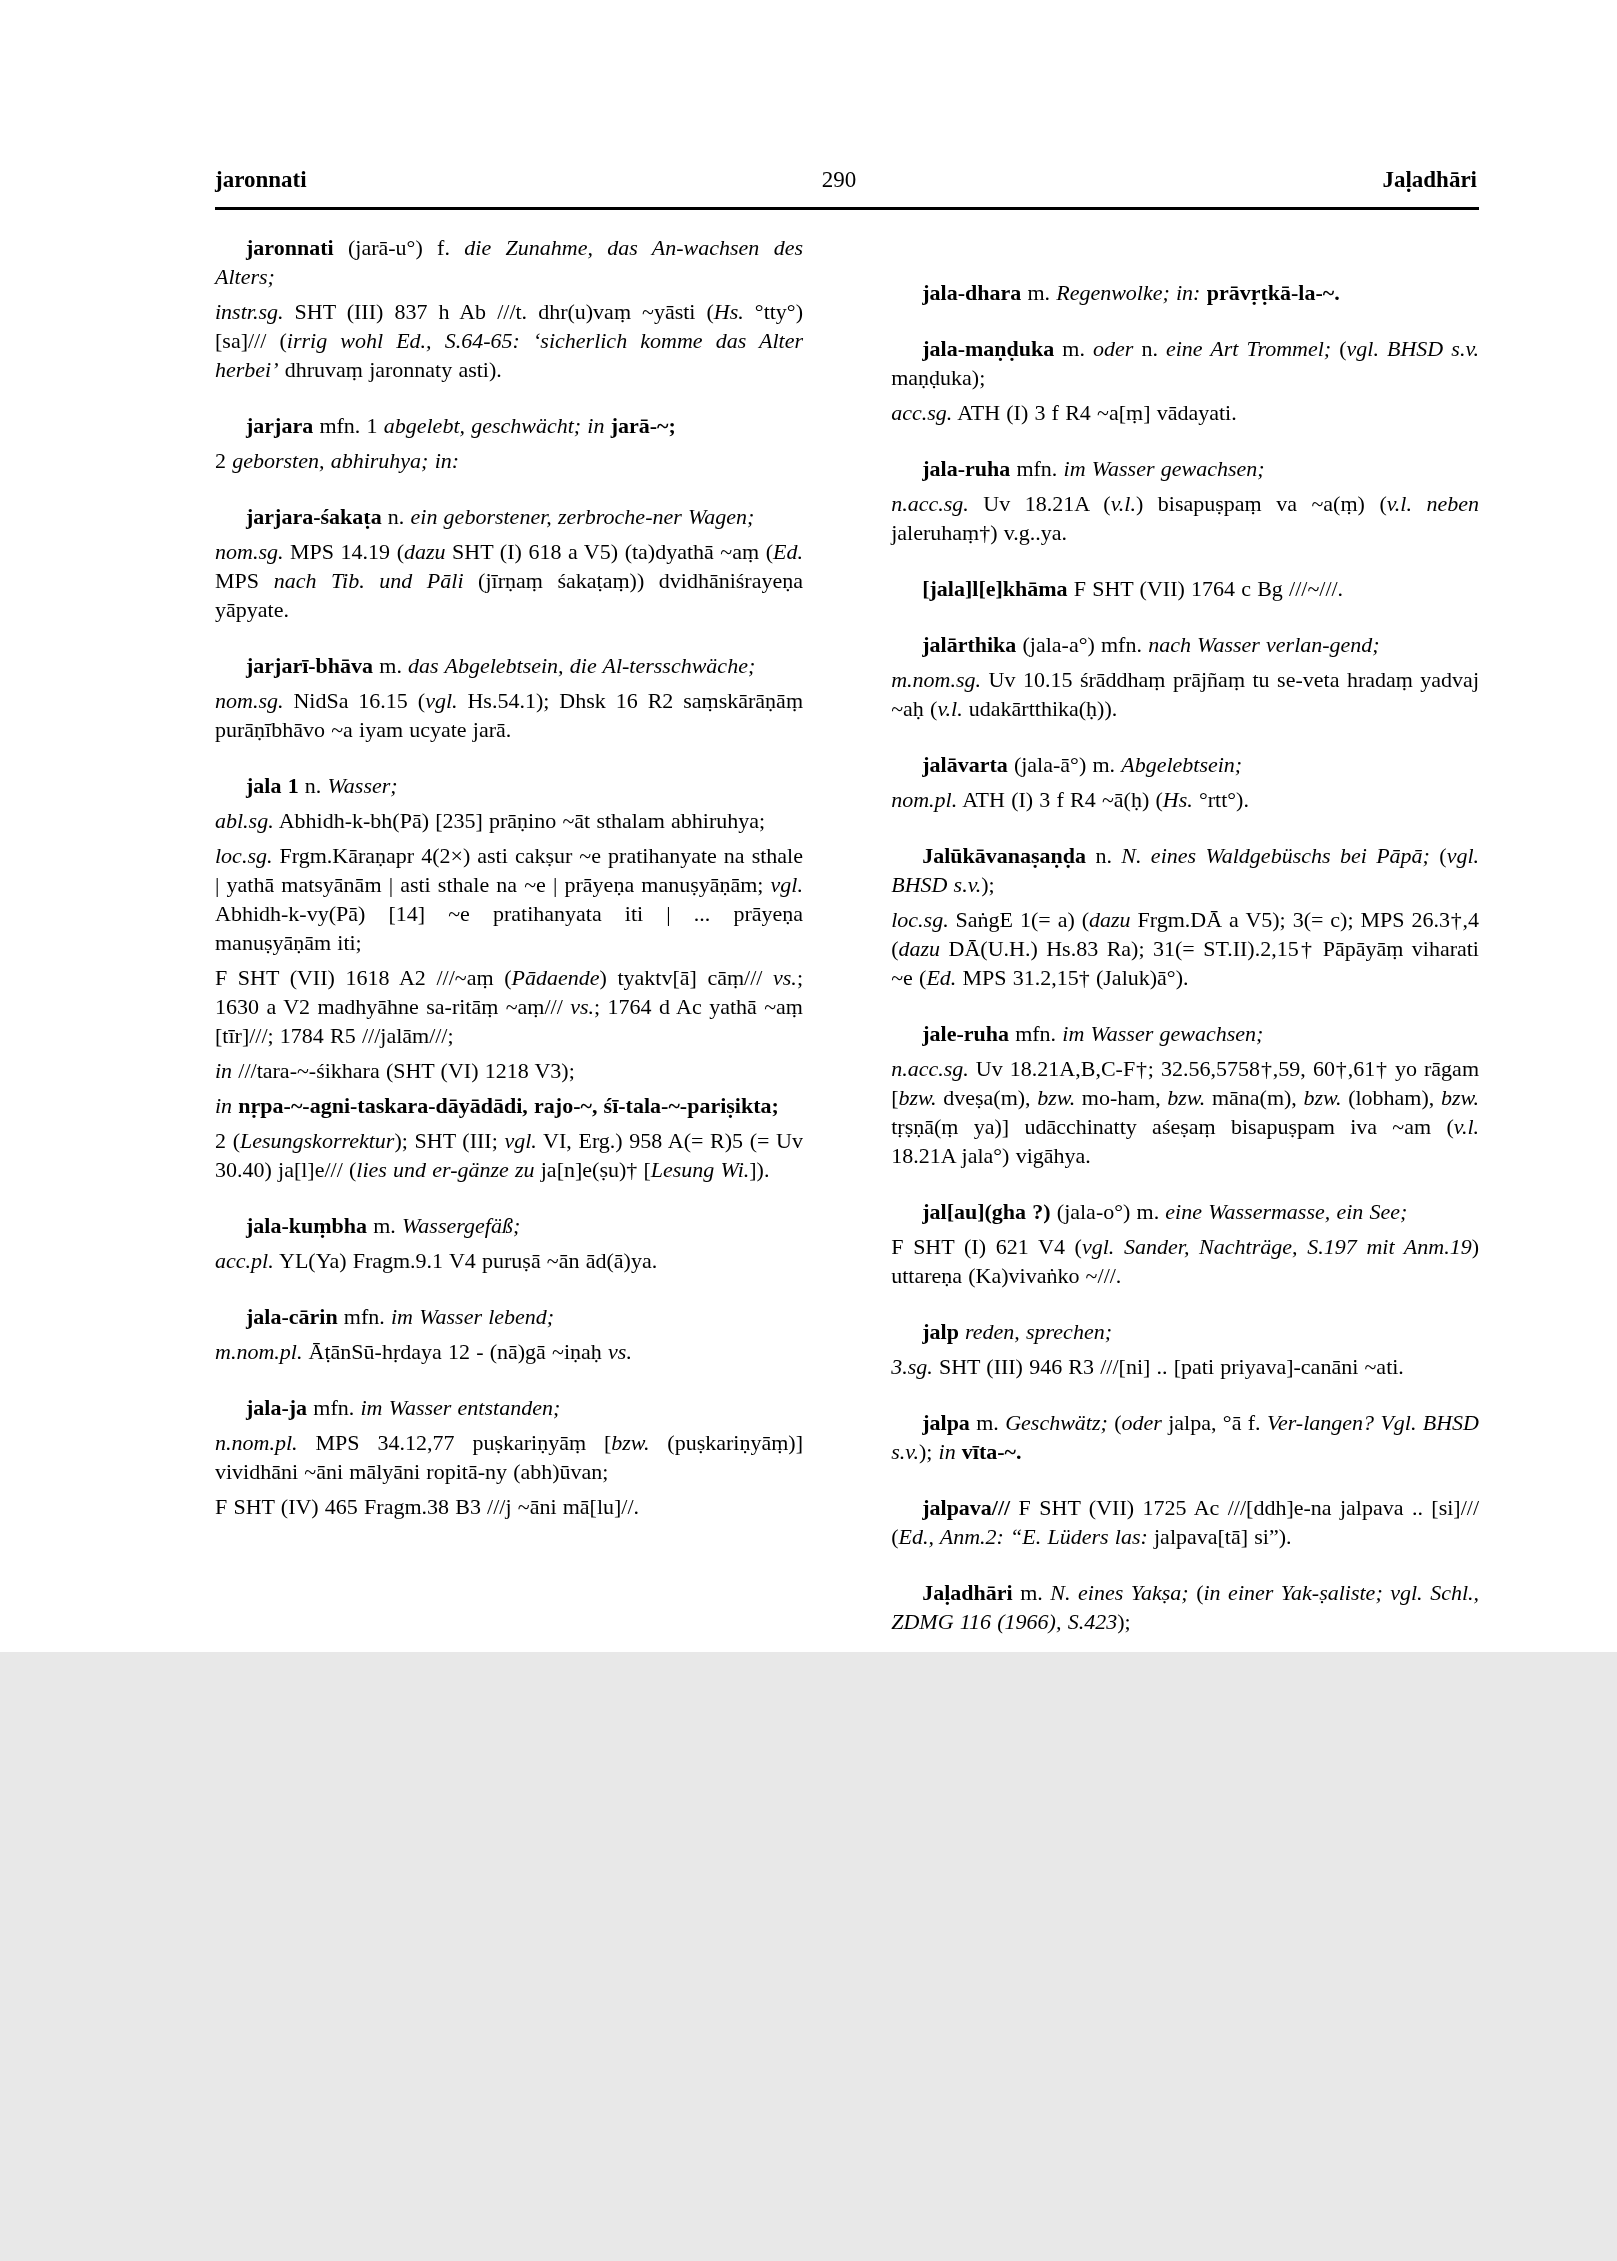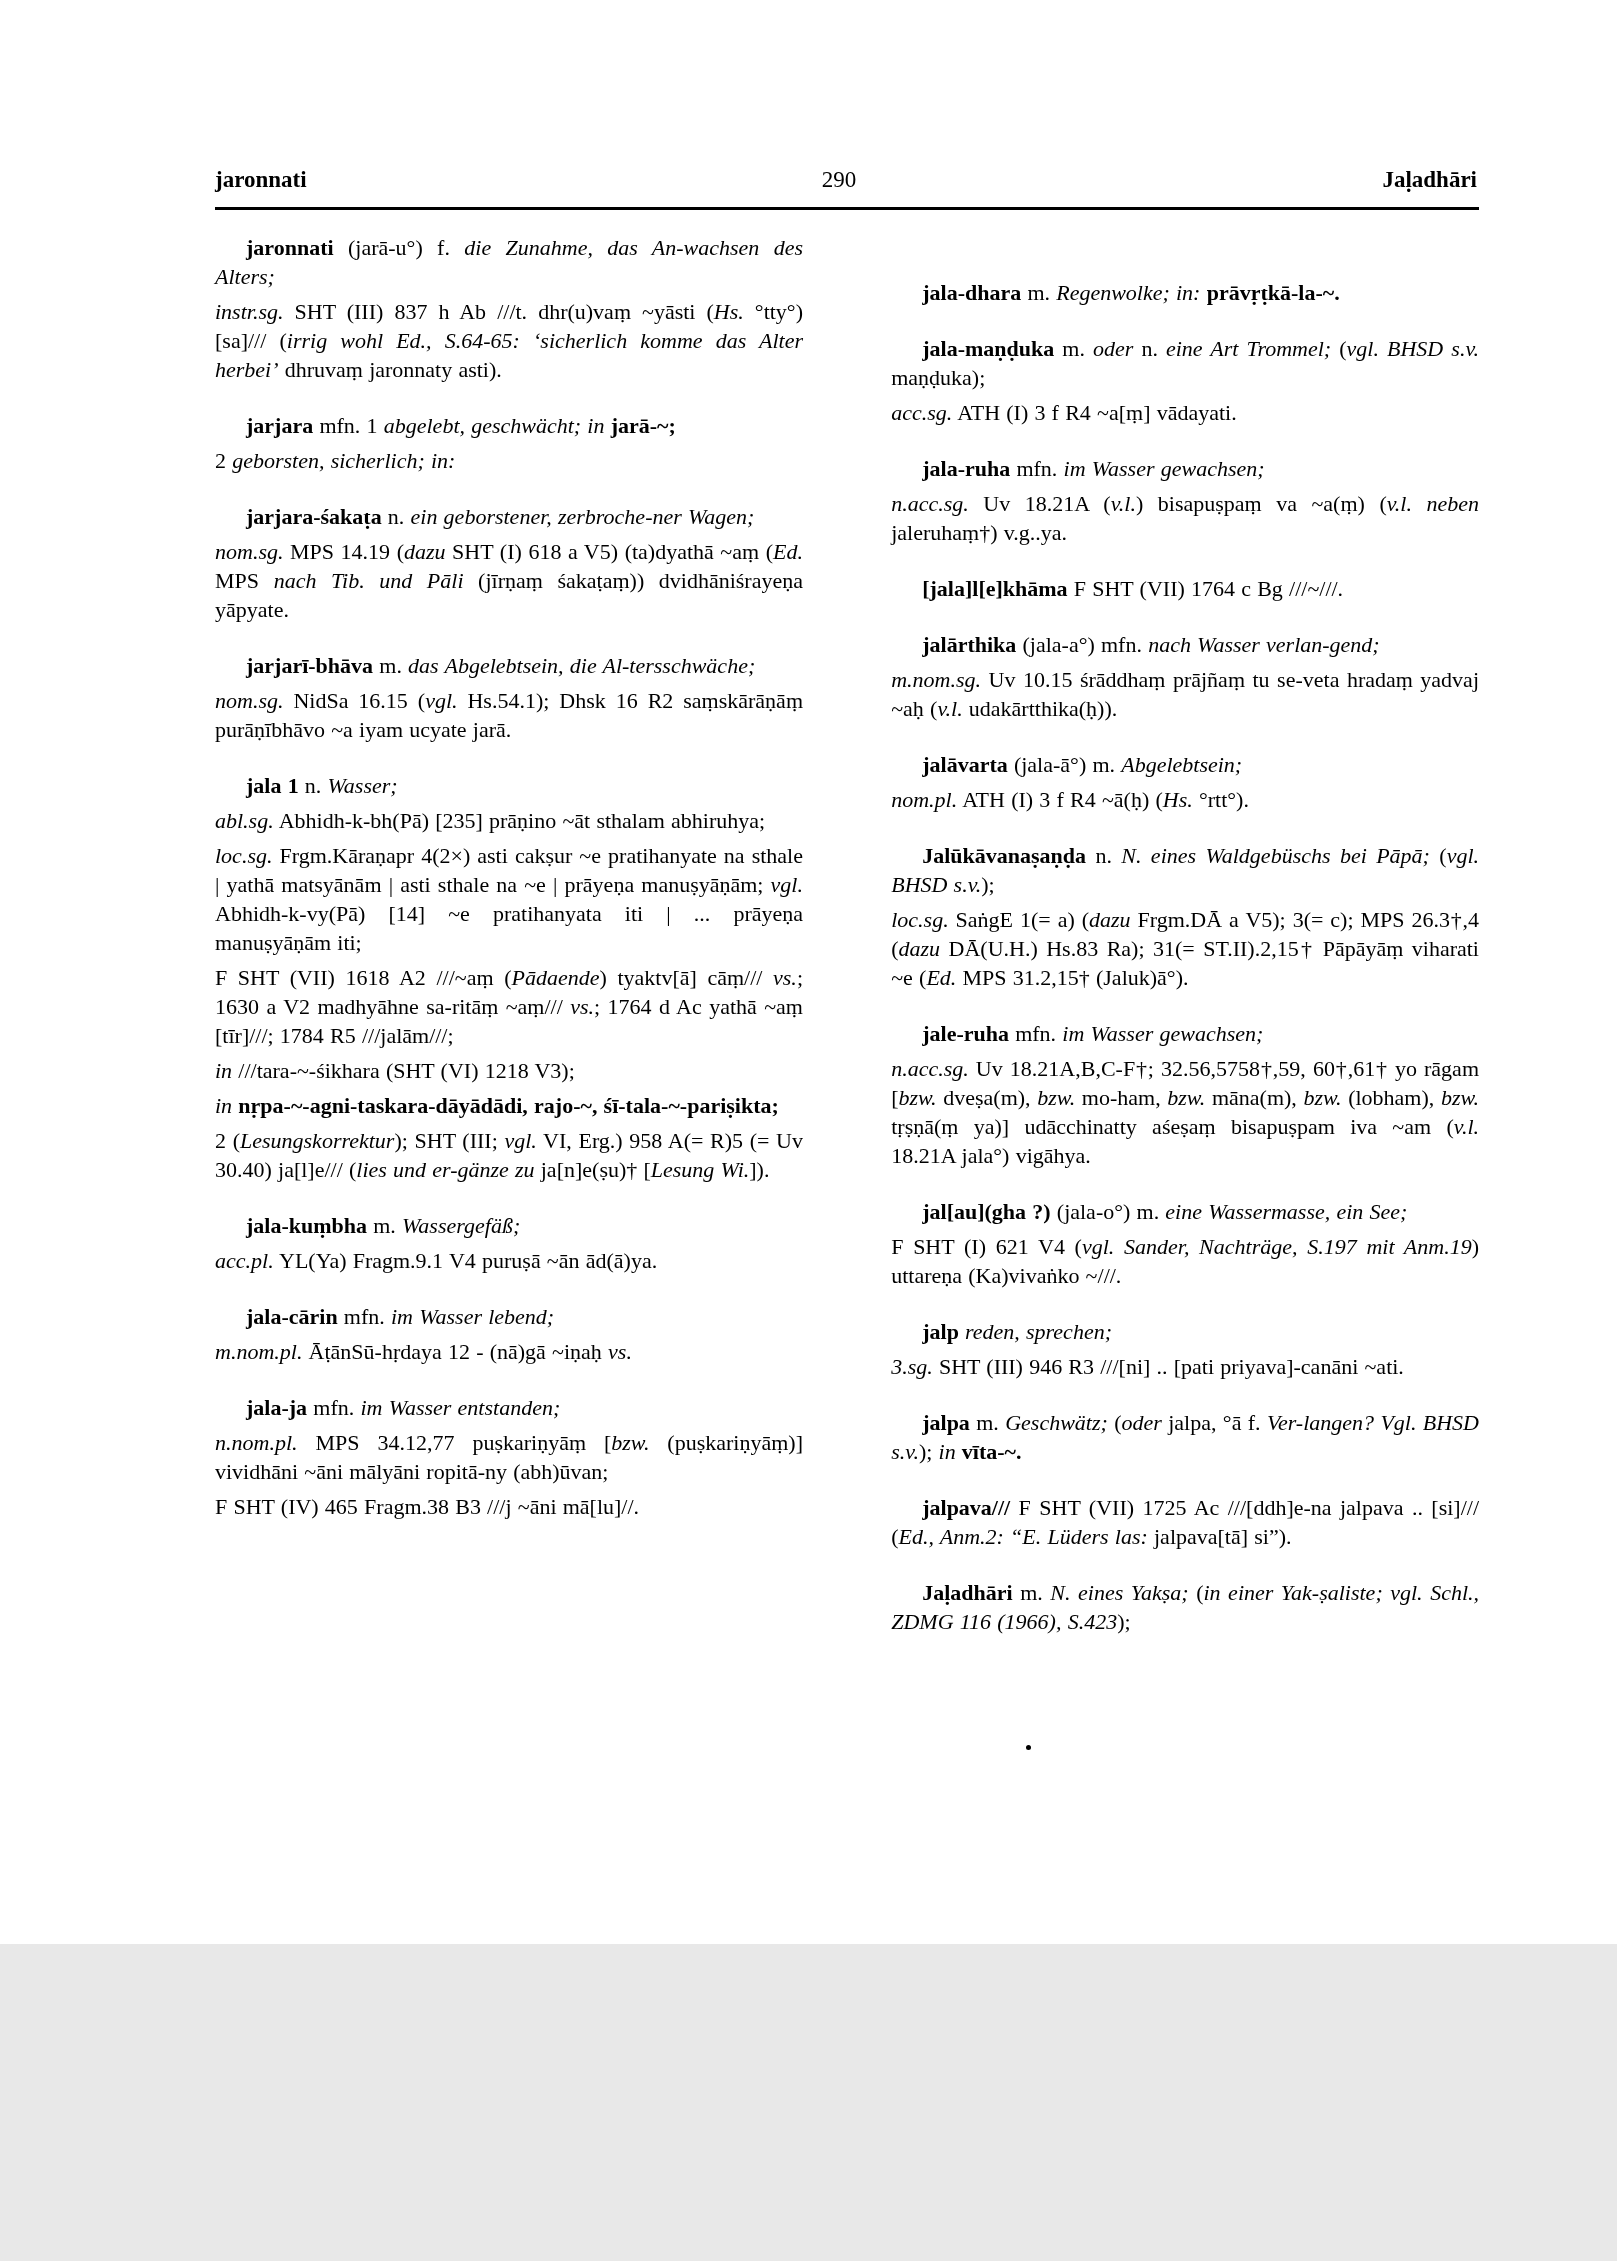--- a/index.html
+++ b/index.html
@@ -1,19 +1,19 @@
 <!DOCTYPE html>
 <html style="font-size:12px"><head>
 <meta charset="utf-8">
 <title>Dictionary page 290</title>
 <style>
   html,body{margin:0;padding:0;background:#e8e8e8;}
   .page{
     position:relative;
-    width:1618px;height:1944px;
+    width:1618px;height:1652px;
     background:#ffffff;
     color:#000;
     font-family:"Liberation Serif","DejaVu Serif",serif;
     overflow:hidden;
   }
   .running-head{
     position:relative;
     padding:166px 141px 0 215px;
     height:33px;
     font-size:23px;
@@ -68,21 +68,21 @@
   </div>
   <div class="head-rule"></div>
   <div class="columns">
     <div class="col col-left" id="col-left">
         <div class="entry">
           <p class="para head"><span class="seg-b">jaronnati</span><span class="seg-n"> (jarā-u°) f. </span><span class="seg-i">die Zunahme, das An-wachsen des Alters;</span></p>
           <p class="para cite"><span class="seg-i">instr.sg.</span><span class="seg-n"> SHT (III) 837 h Ab ///t. dhr(u)vaṃ ~yāsti (</span><span class="seg-i">Hs.</span><span class="seg-n"> °tty°) [sa]/// (</span><span class="seg-i">irrig wohl Ed., S.64-65: ‘sicherlich komme das Alter herbei’</span><span class="seg-n"> dhruvaṃ jaronnaty asti).</span></p>
         </div>
         <div class="entry">
           <p class="para head"><span class="seg-b">jarjara</span><span class="seg-n"> mfn. 1 </span><span class="seg-i">abgelebt, geschwächt; in</span><span class="seg-n"> </span><span class="seg-b">jarā-~;</span></p>
-          <p class="para cite"><span class="seg-n">2 </span><span class="seg-i">geborsten, sicherlich; in:</span></p>
+          <p class="para cite"><span class="seg-n">2 </span><span class="seg-i">geborsten, abhiruhya; in:</span></p>
         </div>
         <div class="entry">
           <p class="para head"><span class="seg-b">jarjara-śakaṭa</span><span class="seg-n"> n. </span><span class="seg-i">ein geborstener, zerbroche-ner Wagen;</span></p>
           <p class="para cite"><span class="seg-i">nom.sg.</span><span class="seg-n"> MPS 14.19 (</span><span class="seg-i">dazu</span><span class="seg-n"> SHT (I) 618 a V5) (ta)dyathā ~aṃ (</span><span class="seg-i">Ed.</span><span class="seg-n"> MPS </span><span class="seg-i">nach Tib. und Pāli</span><span class="seg-n"> (jīrṇaṃ śakaṭaṃ)) dvidhāniśrayeṇa yāpyate.</span></p>
         </div>
         <div class="entry">
           <p class="para head"><span class="seg-b">jarjarī-bhāva</span><span class="seg-n"> m. </span><span class="seg-i">das Abgelebtsein, die Al-tersschwäche;</span></p>
           <p class="para cite"><span class="seg-i">nom.sg.</span><span class="seg-n"> NidSa 16.15 (</span><span class="seg-i">vgl.</span><span class="seg-n"> Hs.54.1); Dhsk 16 R2 saṃskārāṇāṃ purāṇībhāvo ~a iyam ucyate jarā.</span></p>
         </div>
         <div class="entry">

